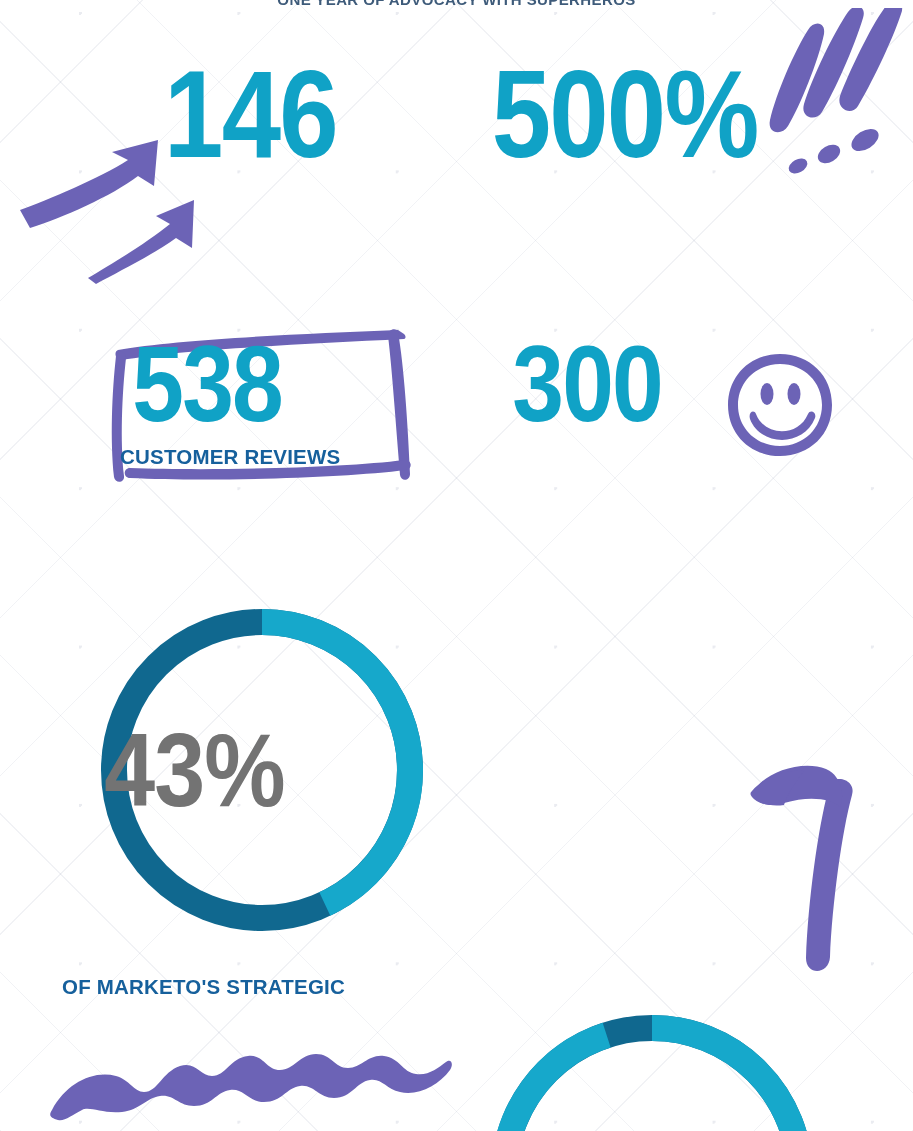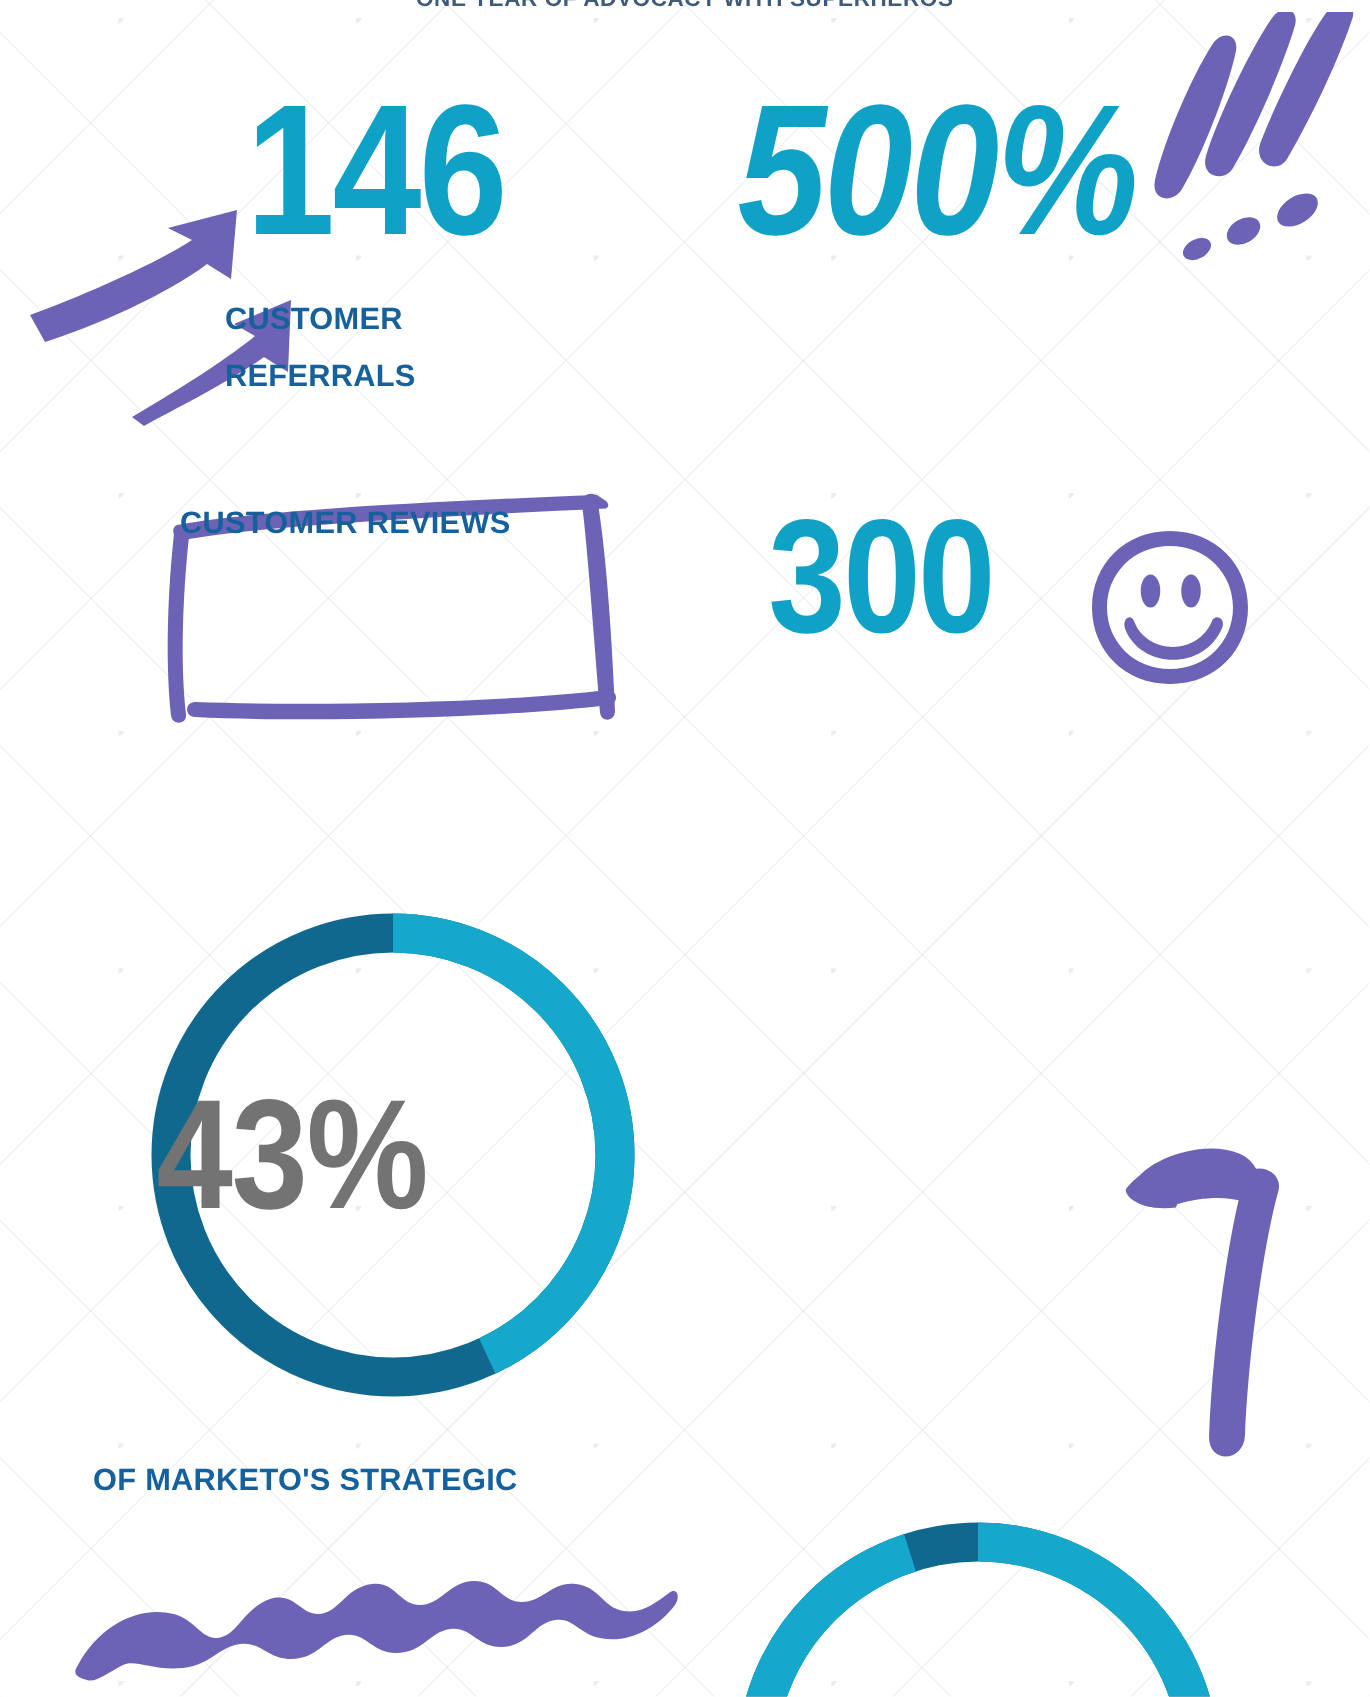--- a/index.html
+++ b/index.html
@@ -55,21 +55,21 @@
     color:#16609c;
     font-weight:bold;
     font-size:20.5px;
     letter-spacing:.2px;
     line-height:38px;
     white-space:pre;
   }
 
   
   #cell-146{left:150px;top:52px;width:230px;}
-  #cell-500{left:470px;top:52px;width:370px;font-style:italic;}
+  #cell-500{left:470px;top:52px;width:370px;}
   #cell-538{left:120px;top:330px;width:290px;}
   #cell-300{left:500px;top:330px;width:330px;}
   #cell-43 {left:62px; top:600px;width:400px;}
   #cell-95 {left:452px;top:600px;width:400px;}
 
   #cell-146 .bignum,#cell-500 .bignum{font-size:124px;}
   #cell-538 .bignum,#cell-300 .bignum{font-size:108px;}
 
   #cell-146 .caplines{margin-top:18px;}
   #cell-500 .caplines{margin-top:18px;}
@@ -158,33 +158,32 @@
              C394 38 374 48 356 44 C342 41 338 30 326 32 C312 34 308 50 290 50
              C274 50 270 36 256 38 C242 40 238 54 220 54 C204 54 200 40 186 42
              C172 44 168 58 150 58 C134 58 130 46 116 48 C102 50 96 62 78 64
              C58 66 46 58 38 62 C28 67 20 74 14 72 C7 70 4 68 8 62 Z" fill="#6c63b6"></path>
   </svg>
 
   <div class="cell" id="cell-146">
     <span class="num-wrap">
       <span class="bignum">146</span>
     </span>
-    <div class="caplines">
-      <div class="caption">CUSTOMER</div>
-      <div class="caption">REFERRALS</div>
-    </div>
   </div>
 
   <div class="cell" id="cell-500">
     <span class="num-wrap">
       <span class="bignum">500%</span>
     </span>
   </div>
 
   <div class="cell" id="cell-538">
+    <span class="num-wrap">
+      <span class="bignum">538</span>
+    </span>
     <div class="caplines">
       <div class="caption">CUSTOMER REVIEWS</div>
     </div>
   </div>
 
   <div class="cell" id="cell-300">
     <span class="num-wrap">
       <span class="bignum">300</span>
     </span>
   </div>

